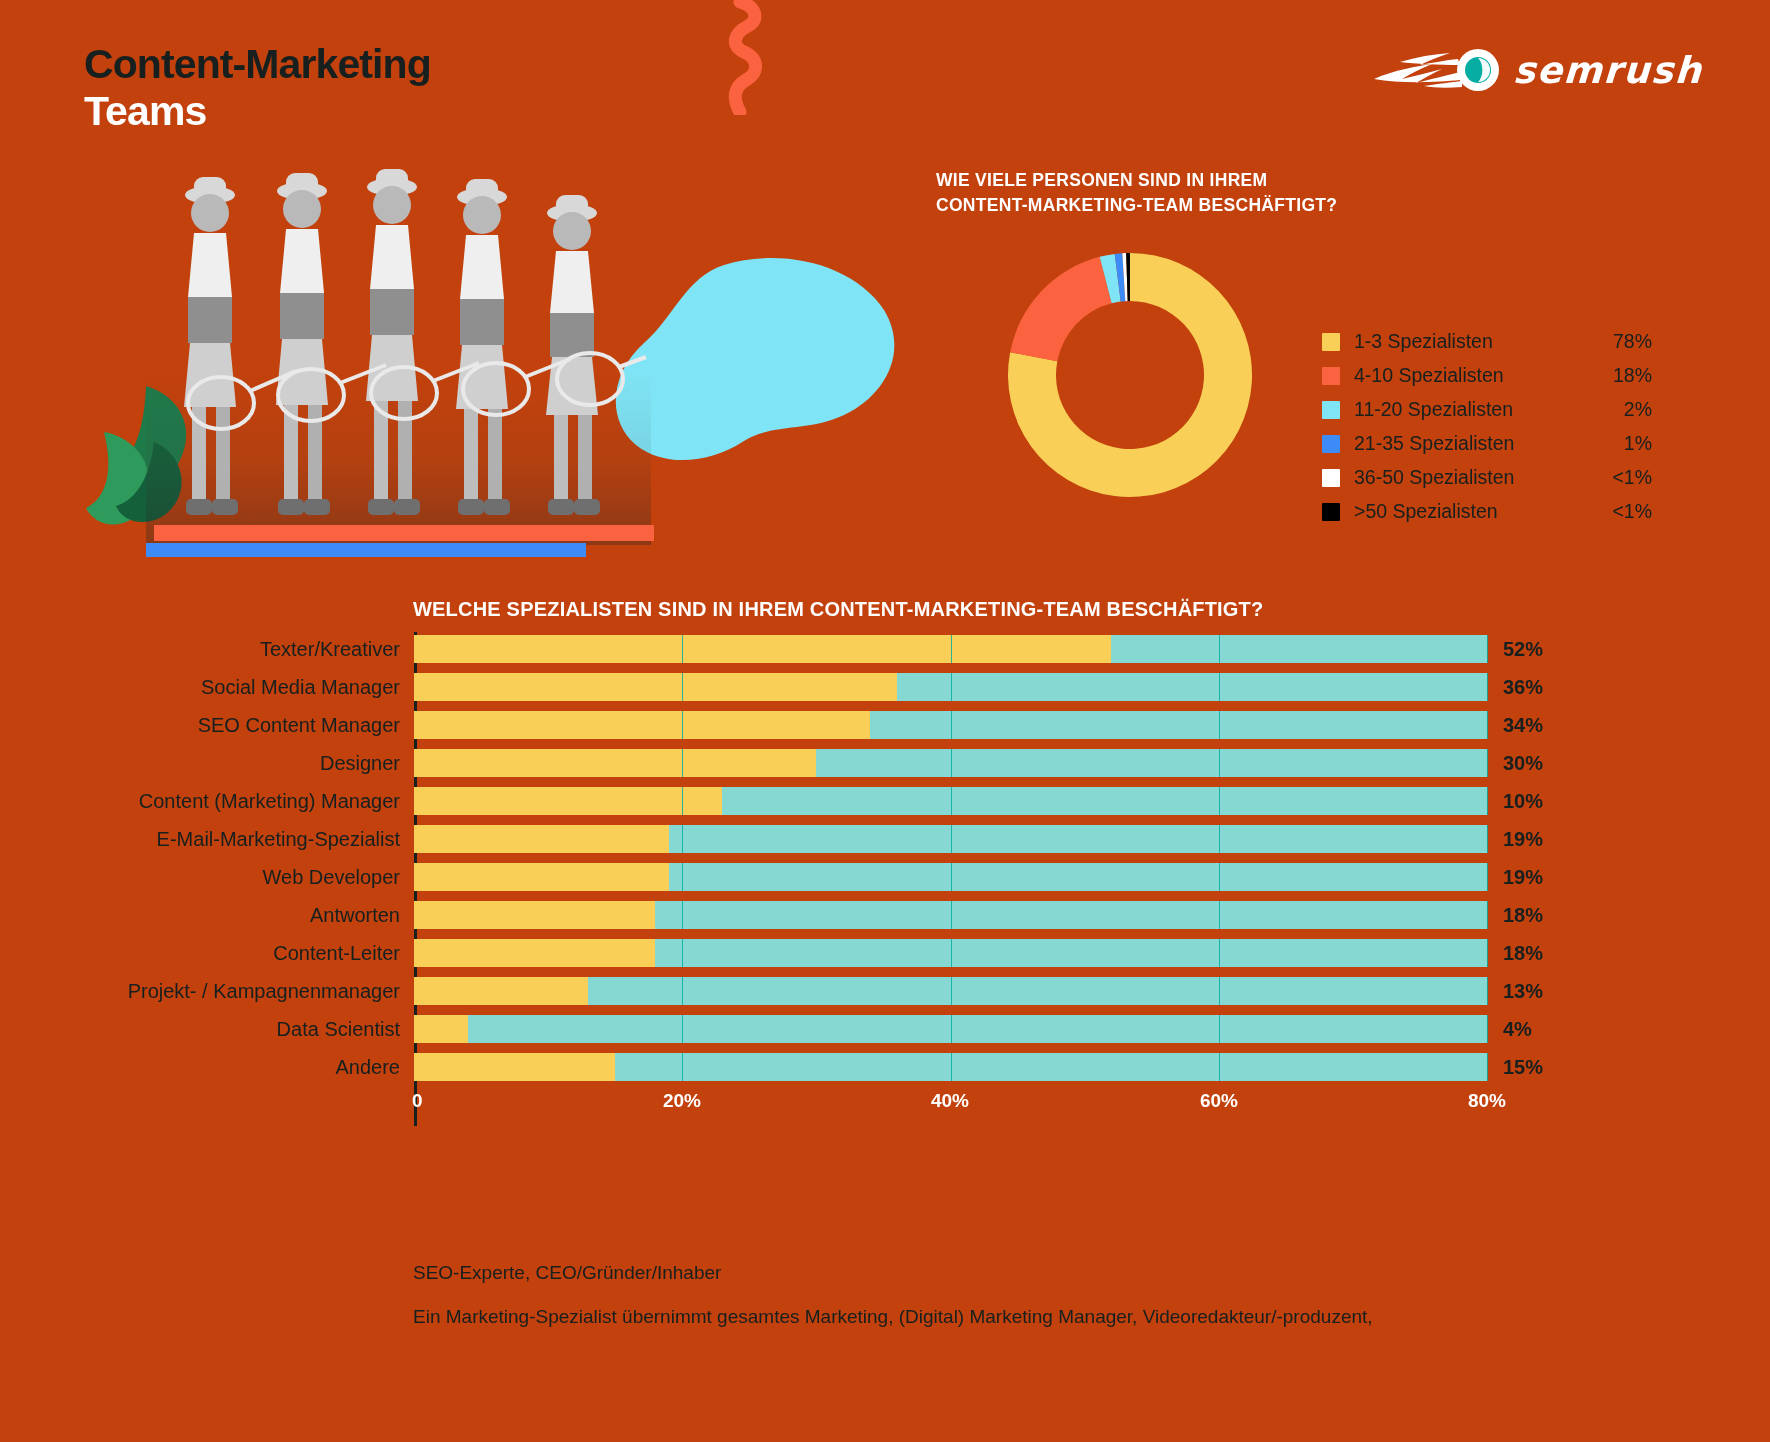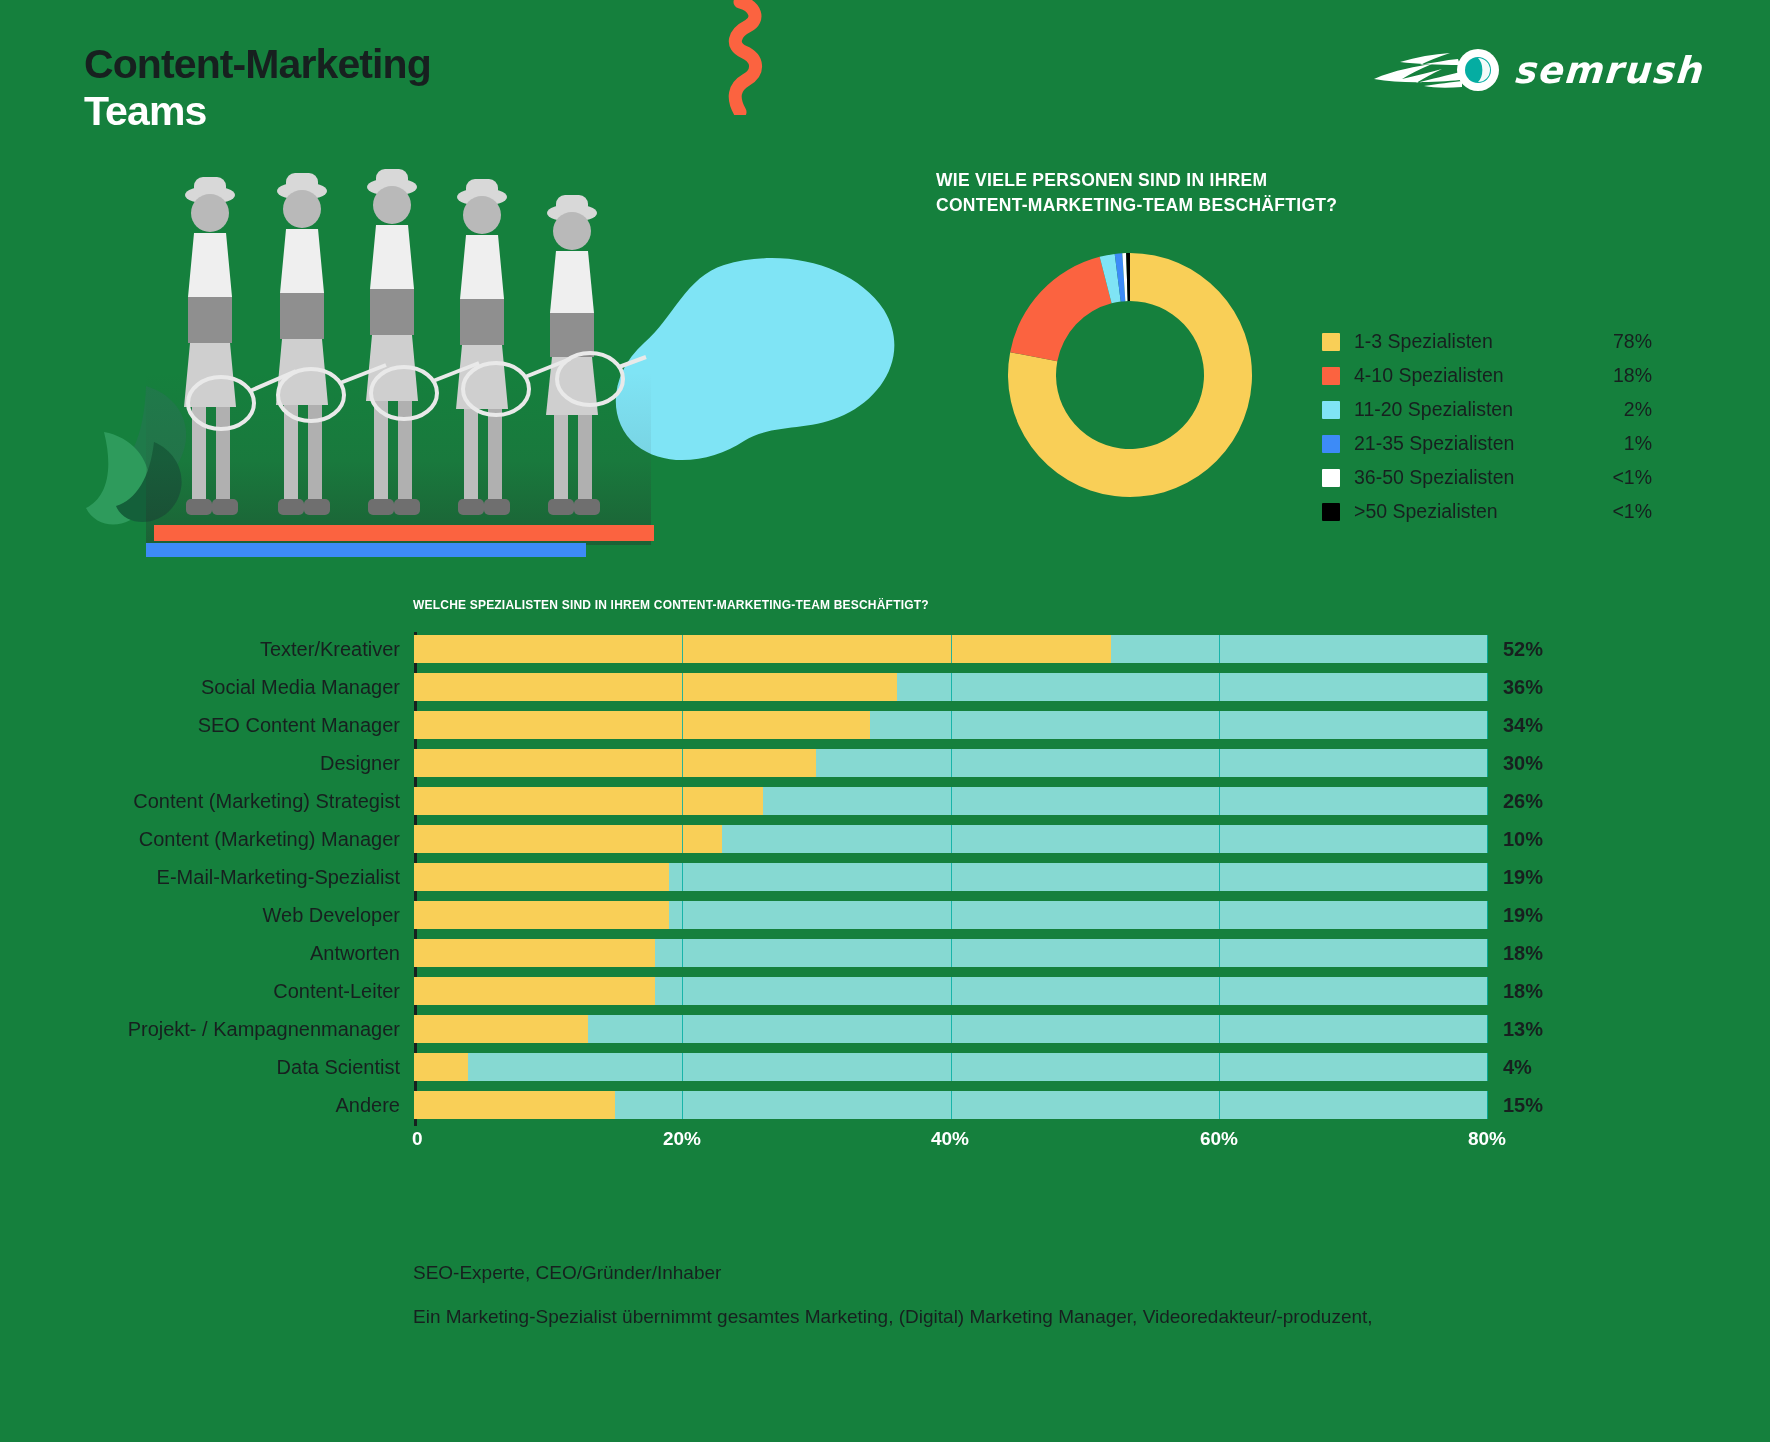--- a/index.html
+++ b/index.html
@@ -9,21 +9,21 @@
     height: 1442px;
     background: #05ada2;
     font-family: "Liberation Sans", sans-serif;
     overflow: hidden;
   }
 
   #root {
     position: relative;
     width: 1770px;
     height: 1442px;
-    background: #15803d;
+    background: #c2410c;
   }
 
   
   .title-block {
     position: absolute;
     left: 84px;
     top: 44px;
     line-height: 1.02;
   }
   .title-line1 {
@@ -164,21 +164,21 @@
   }
 
   
   .barchart { position: absolute; left: 0px; top: 598px; width: 1770px; }
 
   .bar-heading {
     position: absolute;
     left: 413px;
     top: 0px;
     color: #ffffff;
-    font-size: 12px;
+    font-size: 20px;
     font-weight: bold;
     letter-spacing: 0.2px;
   }
 
   .plot {
     position: absolute;
     left: 0;
     top: 34px;
     width: 1770px;
   }
@@ -515,31 +515,20 @@
             <div class="row-track">
               <div class="row-fill" style="width: 402.375px;"></div>
               <div class="row-grid" style="left: 268.25px;"></div>
               <div class="row-grid" style="left: 536.5px;"></div>
               <div class="row-grid" style="left: 804.75px;"></div>
               <div class="row-grid" style="left: 1073px;"></div>
             </div>
             <div class="row-value">30%</div>
           </div>
           <div class="row">
-            <div class="row-label">Content (Marketing) Strategist</div>
-            <div class="row-track">
-              <div class="row-fill" style="width: 348.725px;"></div>
-              <div class="row-grid" style="left: 268.25px;"></div>
-              <div class="row-grid" style="left: 536.5px;"></div>
-              <div class="row-grid" style="left: 804.75px;"></div>
-              <div class="row-grid" style="left: 1073px;"></div>
-            </div>
-            <div class="row-value">26%</div>
-          </div>
-          <div class="row">
             <div class="row-label">Content (Marketing) Manager</div>
             <div class="row-track">
               <div class="row-fill" style="width: 308.487px;"></div>
               <div class="row-grid" style="left: 268.25px;"></div>
               <div class="row-grid" style="left: 536.5px;"></div>
               <div class="row-grid" style="left: 804.75px;"></div>
               <div class="row-grid" style="left: 1073px;"></div>
             </div>
             <div class="row-value">10%</div>
           </div>

